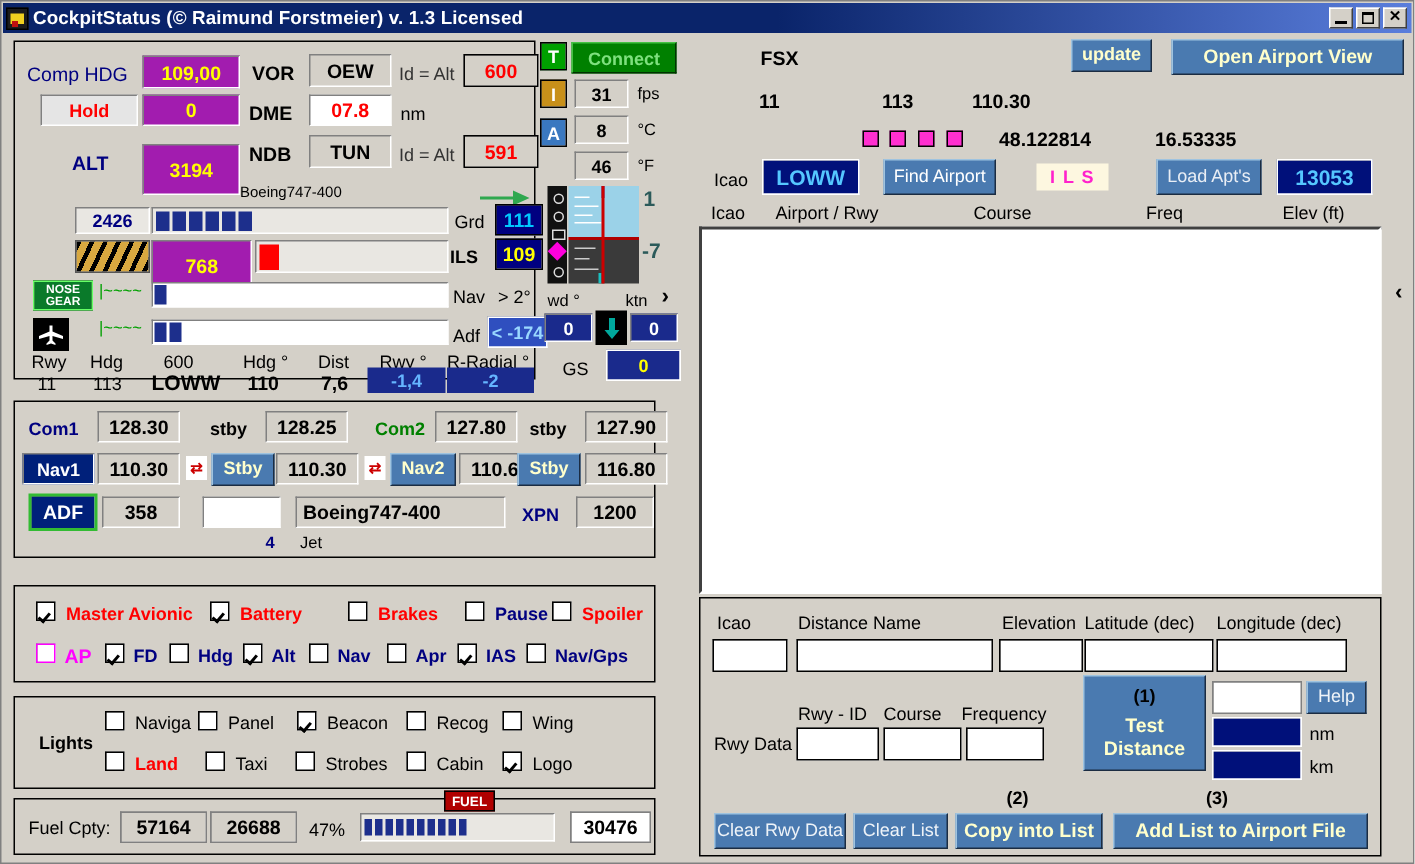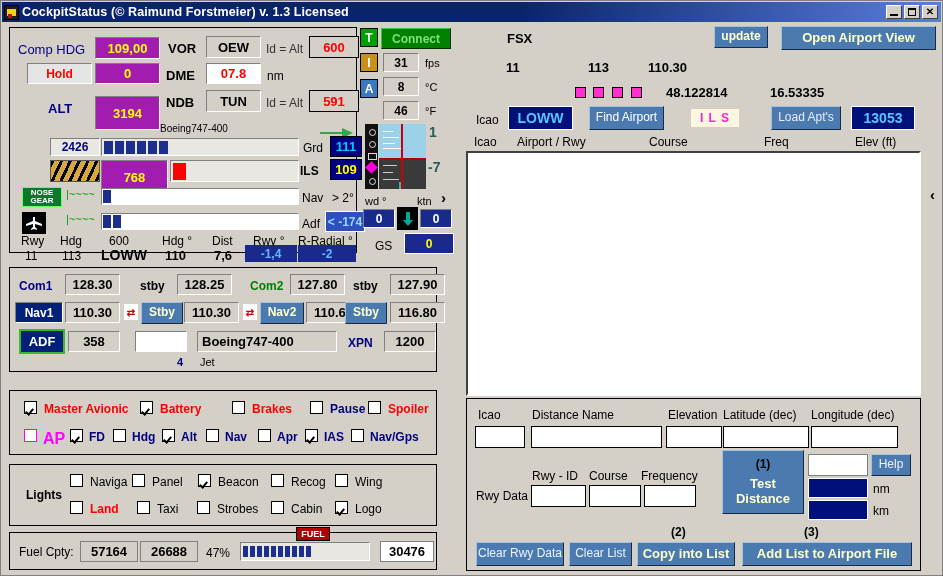--- a/index.html
+++ b/index.html
@@ -301,21 +301,21 @@
       <div class="lbl" style="left:150px;top:3px;color:#ff0000;font-weight:bold;font-size:12px;">Battery</div>
       <div class="cb" style="left:222px;top:2px;"></div>
       <div class="lbl" style="left:242px;top:3px;color:#ff0000;font-weight:bold;font-size:12px;">Brakes</div>
       <div class="cb" style="left:300px;top:2px;"></div>
       <div class="lbl" style="left:320px;top:3px;color:#000080;font-weight:bold;font-size:12px;">Pause</div>
       <div class="cb" style="left:358px;top:2px;"></div>
       <div class="lbl" style="left:378px;top:3px;color:#ff0000;font-weight:bold;font-size:12px;">Spoiler</div>
     </div>
     <div style="position:absolute;left:0;top:36px;width:100%;height:20px;">
       <div class="cb pink" style="left:14px;top:2px;"></div>
-      <div class="lbl" style="left:33px;top:3px;color:#ff00ff;font-weight:bold;font-size:16px;text-align:right;">AP</div>
+      <div class="lbl" style="left:33px;top:3px;color:#ff00ff;font-weight:bold;font-size:13px;text-align:right;">AP</div>
       <div class="cb chk" style="left:60px;top:2px;"></div>
       <div class="lbl" style="left:79px;top:3px;color:#000080;font-weight:bold;font-size:12px;">FD</div>
       <div class="cb" style="left:103px;top:2px;"></div>
       <div class="lbl" style="left:122px;top:3px;color:#000080;font-weight:bold;font-size:12px;">Hdg</div>
       <div class="cb chk" style="left:152px;top:2px;"></div>
       <div class="lbl" style="left:171px;top:3px;color:#000080;font-weight:bold;font-size:12px;">Alt</div>
       <div class="cb" style="left:196px;top:2px;"></div>
       <div class="lbl" style="left:215px;top:3px;color:#000080;font-weight:bold;font-size:12px;">Nav</div>
       <div class="cb" style="left:248px;top:2px;"></div>
       <div class="lbl" style="left:267px;top:3px;color:#000080;font-weight:bold;font-size:12px;">Apr</div>

